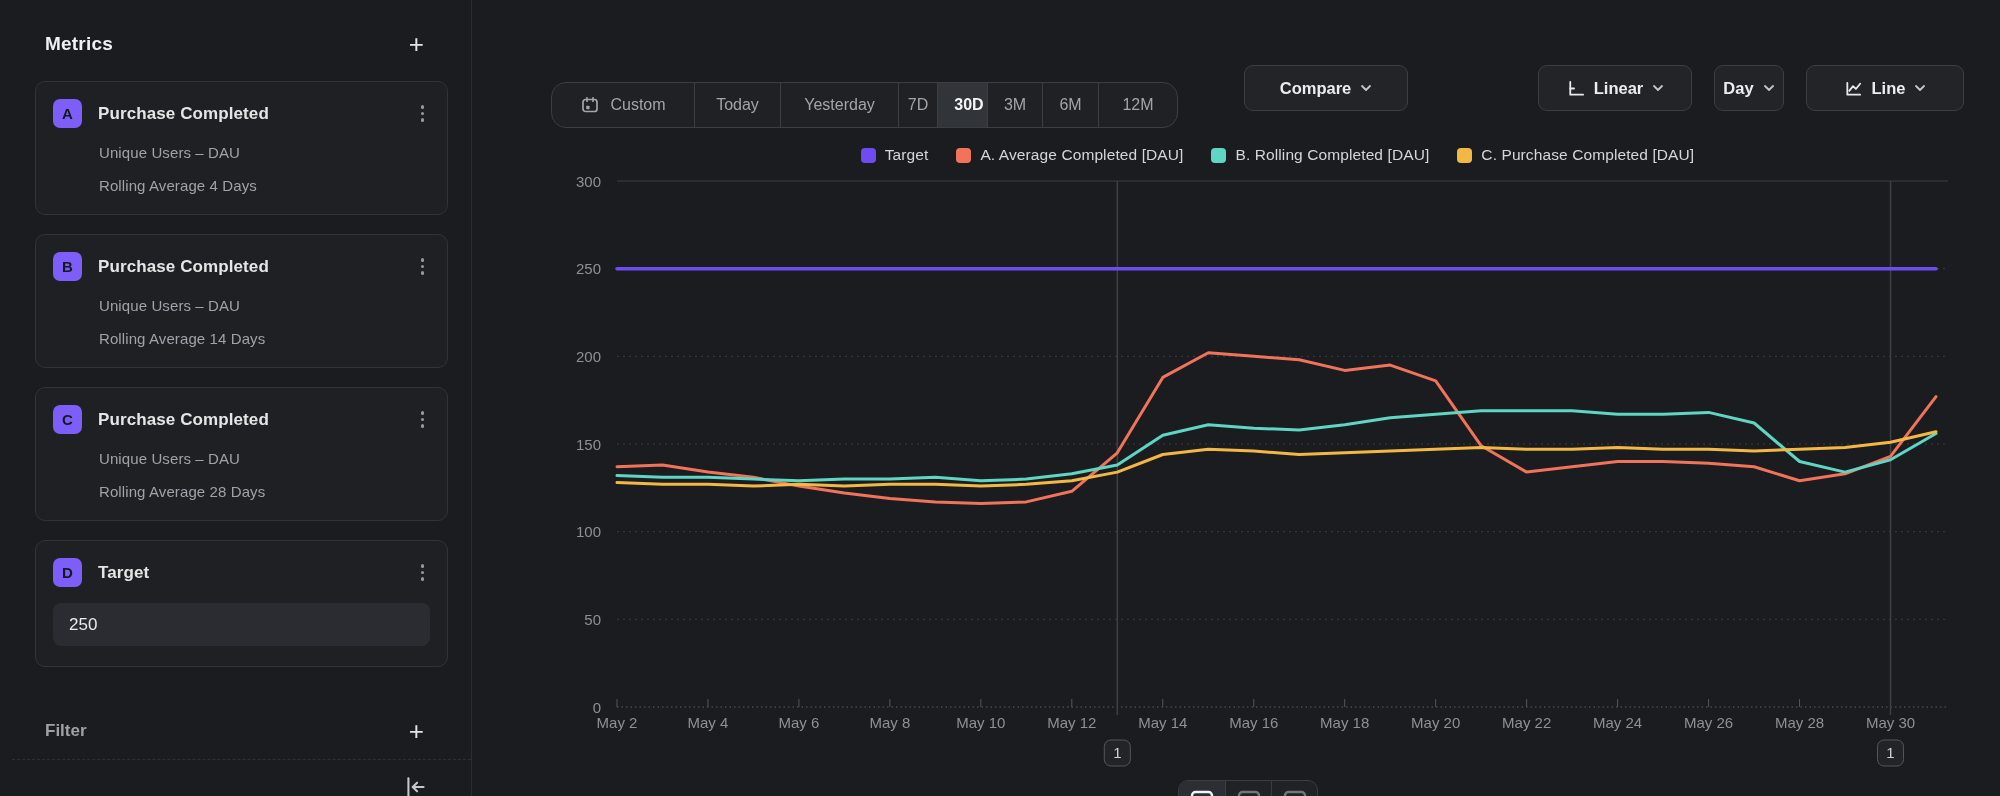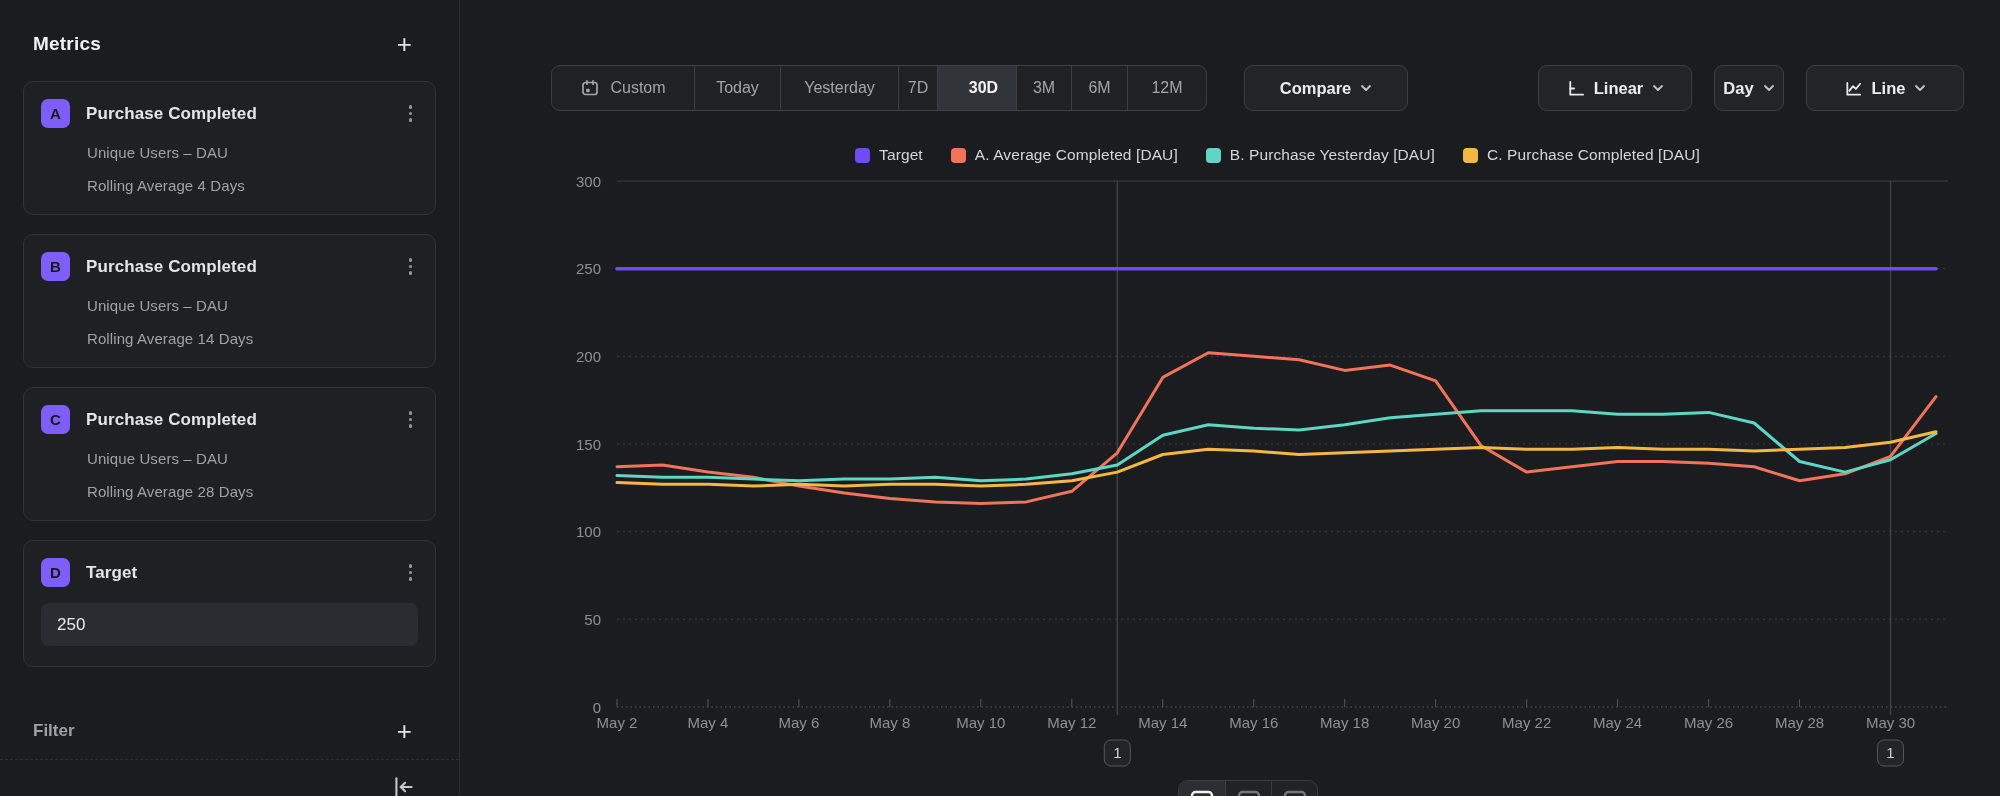--- a/index.html
+++ b/index.html
@@ -5,21 +5,21 @@
   * { margin:0; padding:0; box-sizing:border-box; }
   html,body { width:2000px; height:796px; overflow:hidden; }
   body {
     background:#1b1c20;
     font-family:"Liberation Sans","DejaVu Sans",sans-serif;
     color:#ececee;
     position:relative;
   }
   
   .sidebar {
-    position:absolute; left:0; top:0; width:460px; height:796px;
+    position:absolute; left:12px; top:0; width:460px; height:796px;
     border-right:1px solid #2b2d31; padding:33px 23px 0 23px;
   }
   .sb-head { display:flex; align-items:center; justify-content:space-between; margin:0 24px 26px 10px; }
   .sb-title { font-size:19px; font-weight:700; color:#f0f1f3; letter-spacing:.2px; }
   .plus-btn { font-size:26px; font-weight:400; color:#e2e3e6; line-height:20px; cursor:pointer; }
   .card {
     border:1px solid #313337; background:#1e2024; border-radius:10px;
     padding:17px 17px 20px 17px; margin-bottom:19px;
   }
   .card-head { display:flex; align-items:center; }
@@ -42,22 +42,22 @@
   .sb-divider { position:absolute; left:0; right:0; bottom:36px; border-top:1px dashed #2e3034; }
   .collapse-btn { position:absolute; right:42px; bottom:-8px; color:#c6c8cc; cursor:pointer; }
   
   .tb-btn {
     position:absolute; top:65px; height:46px; border:1px solid #3c3e43; border-radius:9px;
     background:#222428; display:flex; align-items:center; justify-content:center; gap:9px;
     font-size:16.5px; font-weight:700; color:#ecedef; cursor:pointer;
   }
   .chev { color:#c3c5c9; display:flex; }
   .range-group {
-    position:absolute; left:551px; top:65px; height:46px; display:flex;
-    border:1px solid #3c3e43; border-radius:9px; overflow:hidden; background:#1f2125;
+    position:absolute; left:551px; top:82px; height:46px; display:flex;
+    border:1px solid #3c3e43; border-radius:15px; overflow:hidden; background:#1f2125;
   }
   .seg {
     display:flex; align-items:center; justify-content:center; gap:10px;
     font-size:16px; color:#a3a5ab; border-left:1px solid #3c3e43; cursor:pointer;
     padding:0 2px;
   }
   .seg:first-child { border-left:none; }
   .seg.active { background:#313438; color:#f4f5f7; font-weight:700; }
   .seg .cal-ic { display:flex; color:#a3a5ab; }
   
@@ -169,21 +169,21 @@
     </div>
     <div class="seg" style="width: 86px;">
       <span>Today</span>
     </div>
     <div class="seg" style="width: 118px;">
       <span>Yesterday</span>
     </div>
     <div class="seg" style="width: 39px;">
       <span>7D</span>
     </div>
-    <div class="seg active" style="width: 79px; padding-left: 15px;">
+    <div class="seg active" style="width: 50px; padding-left: 15px;">
       <span>30D</span>
     </div>
     <div class="seg" style="width: 55px;">
       <span>3M</span>
     </div>
     <div class="seg" style="width: 56px;">
       <span>6M</span>
     </div>
     <div class="seg" style="width: 79px;">
       <span>12M</span>
@@ -243,21 +243,21 @@
       <div class="lg-item">
         <span class="lg-swatch" style="background: rgb(110, 76, 242);"></span>
         <span class="lg-label">Target</span>
       </div>
       <div class="lg-item">
         <span class="lg-swatch" style="background: rgb(241, 115, 90);"></span>
         <span class="lg-label">A. Average Completed [DAU]</span>
       </div>
       <div class="lg-item">
         <span class="lg-swatch" style="background: rgb(94, 214, 195);"></span>
-        <span class="lg-label">B. Purchase Yesterday [DAU]</span>
+        <span class="lg-label">B. Rolling Completed [DAU]</span>
       </div>
       <div class="lg-item">
         <span class="lg-swatch" style="background: rgb(243, 184, 68);"></span>
         <span class="lg-label">C. Purchase Completed [DAU]</span>
       </div>
     </div>
   <svg id="chart-svg" width="1540" height="666" viewBox="0 0 1540 666">
       <line x1="157" y1="577" x2="1488" y2="577" stroke="#5a5c61" stroke-width="1" stroke-dasharray="1.5 3"></line>
       <text x="141" y="582.5" text-anchor="end" fill="#8e9095" font-size="15px">0</text>
       <line x1="157" y1="489.33333333333337" x2="1488" y2="489.33333333333337" stroke="#3a3d42" stroke-width="1" stroke-dasharray="2 4"></line>

